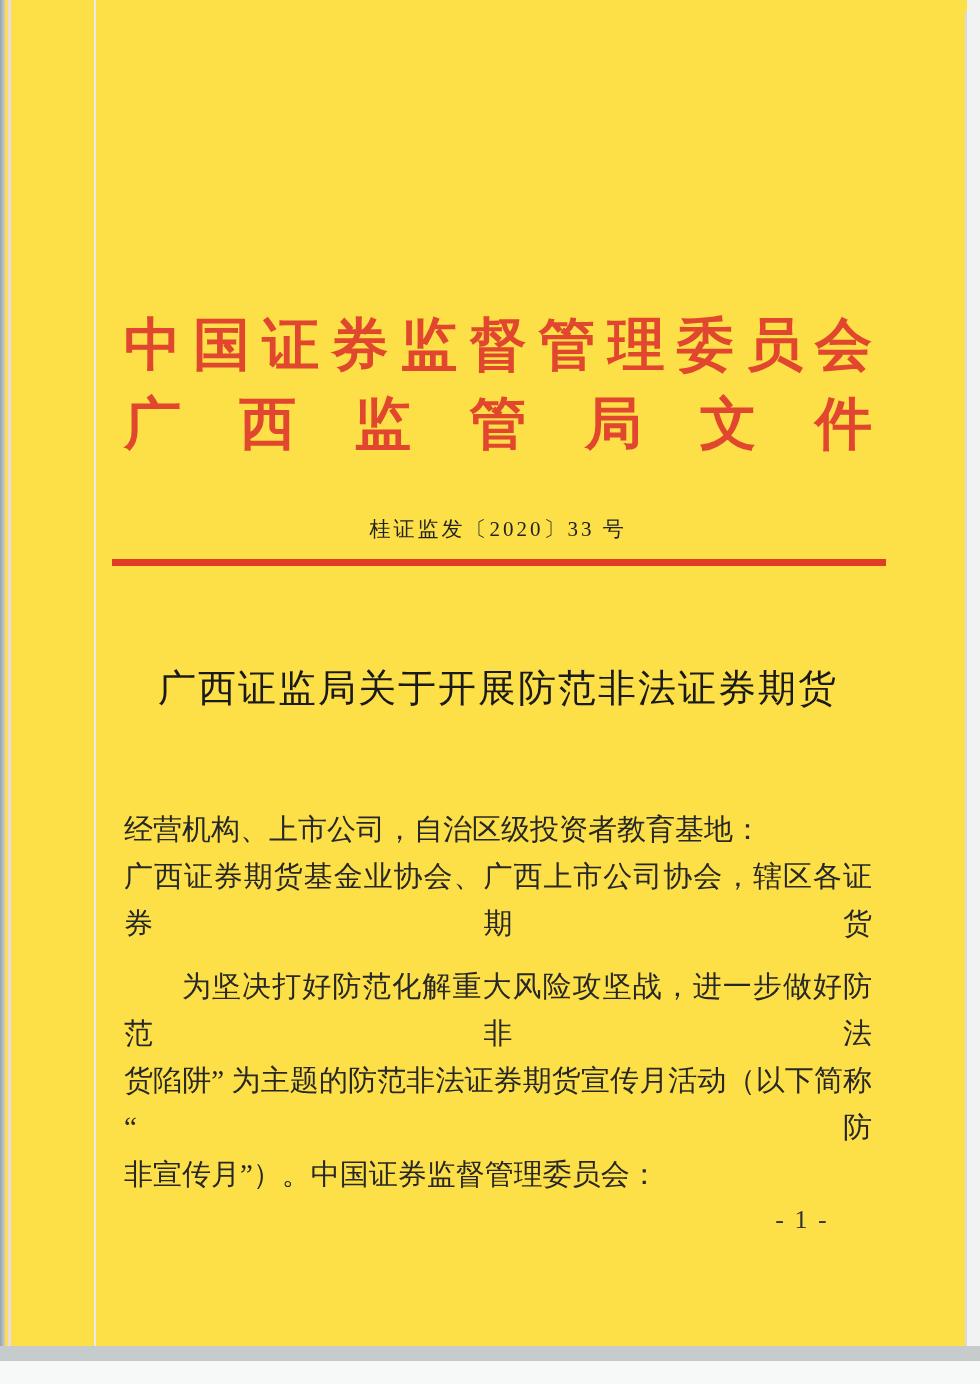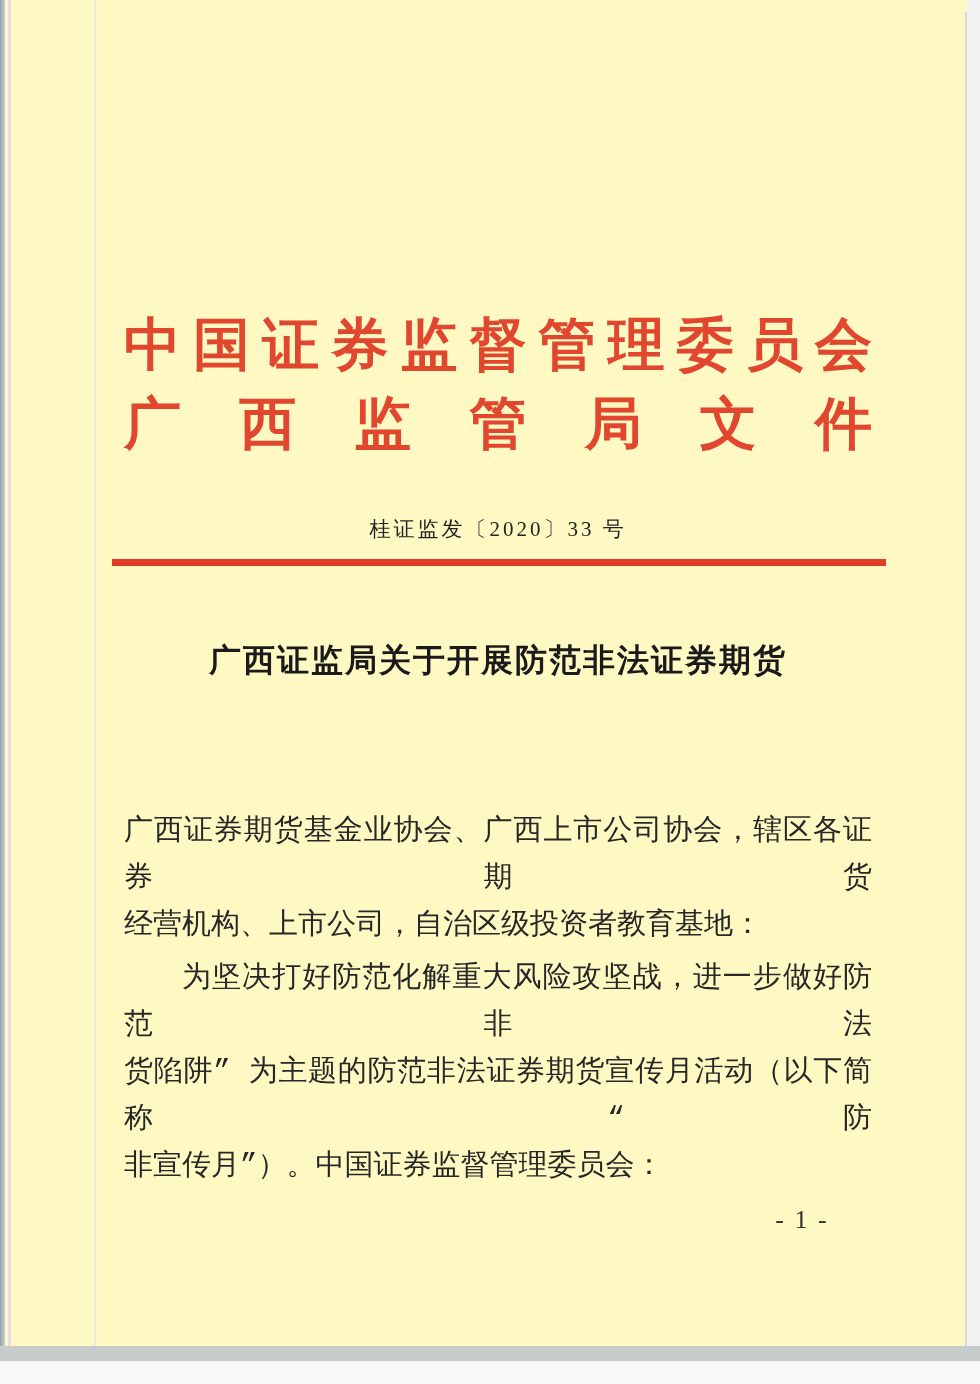--- a/index.html
+++ b/index.html
@@ -1,19 +1,19 @@
 <!DOCTYPE html>
 <html><head>
 <meta charset="utf-8">
 <style>
   html, body { margin: 0; padding: 0; background: #eef0f0; }
   .scan {
     position: relative;
     width: 980px; height: 1384px;
-    background: #fef9c3;
+    background: #fde047;
     overflow: hidden;
     font-family: "Liberation Serif", "DejaVu Serif", serif;
   }
   
   .edge-left-dark   { position:absolute; left:0;   top:0;      width:5px;  height:1384px; background:linear-gradient(to right,#9aa2ac,#c9ced4); }
   .edge-left-pink   { position:absolute; left:8px; top:0;      width:3px;  height:1352px; background:#ead9e6; }
   .crease-line      { position:absolute; left:94px;top:0;      width:2px;  height:1350px; background:#e9e8f0; }
   .edge-right-line  { position:absolute; left:965px;top:12px;  width:2px;  height:1338px; background:#d7dbdc; }
   .edge-right-beyond{ position:absolute; left:967px;top:0;     width:13px; height:1350px; background:#f1f3f3; }
   .band-bottom-dark { position:absolute; left:0;   top:1346px; width:980px;height:15px;   background:#c6cccb; }
@@ -29,33 +29,33 @@
 
   .doc-number {
     position:absolute; top:510px; left:0; width:100%;
     text-align:center; font-size:21px; line-height:38px;
     letter-spacing:3px; color:#222;
   }
 
   .red-rule { position:absolute; top:559px; left:112px; width:774px; height:7px; background:#e23b28; }
 
   .doc-title {
-    position:absolute; top:632px; left:0; width:100%;
-    text-align:center; font-weight:bold; font-size:32px; line-height:57px;
+    position:absolute; top:660px; left:0; width:100%;
+    text-align:center; font-weight:normal; font-size:38px; line-height:57px;
     letter-spacing:2px; color:#1a1a1a;
   }
 
   .doc-body {
     position:absolute; top:806px; left:0; width:100%;
     font-size:29px; line-height:47px; color:#272727;
   }
   .ln { min-height:47px; }
   .ln.just { text-align:justify; text-align-last:justify; }
   .ln.indent { text-indent:58px; }
-  .para2 { margin-top:8px;font-family:Liberation Mono, monospace; }
+  .para2 { margin-top:16px; }
 
   .page-number {
     position:absolute; top:1204px; left:758px; width:88px;
     text-align:center; font-size:26px; line-height:32px;
     letter-spacing:2px; color:#333;
   }
 </style>
 </head>
 <body>
 
@@ -79,22 +79,22 @@
     </div>
 
     <div class="doc-number">桂证监发〔2020〕33 号</div>
 
     <div class="doc-title">
       <div>广西证监局关于开展防范非法证券期货</div>
     </div>
 
     <div class="doc-body">
       <div class="para1">
+        <div class="ln">经营机构、上市公司，自治区级投资者教育基地：</div>
         <div class="ln just">广西证券期货基金业协会、广西上市公司协会，辖区各证券期货</div>
-        <div class="ln">经营机构、上市公司，自治区级投资者教育基地：</div>
       </div>
       <div class="para2">
         <div class="ln just indent">为坚决打好防范化解重大风险攻坚战，进一步做好防范非法</div>
         <div class="ln just">货陷阱” 为主题的防范非法证券期货宣传月活动（以下简称 “防</div>
         <div class="ln">非宣传月”）。中国证券监督管理委员会：</div>
       </div>
 
     </div>
 
   </div>

